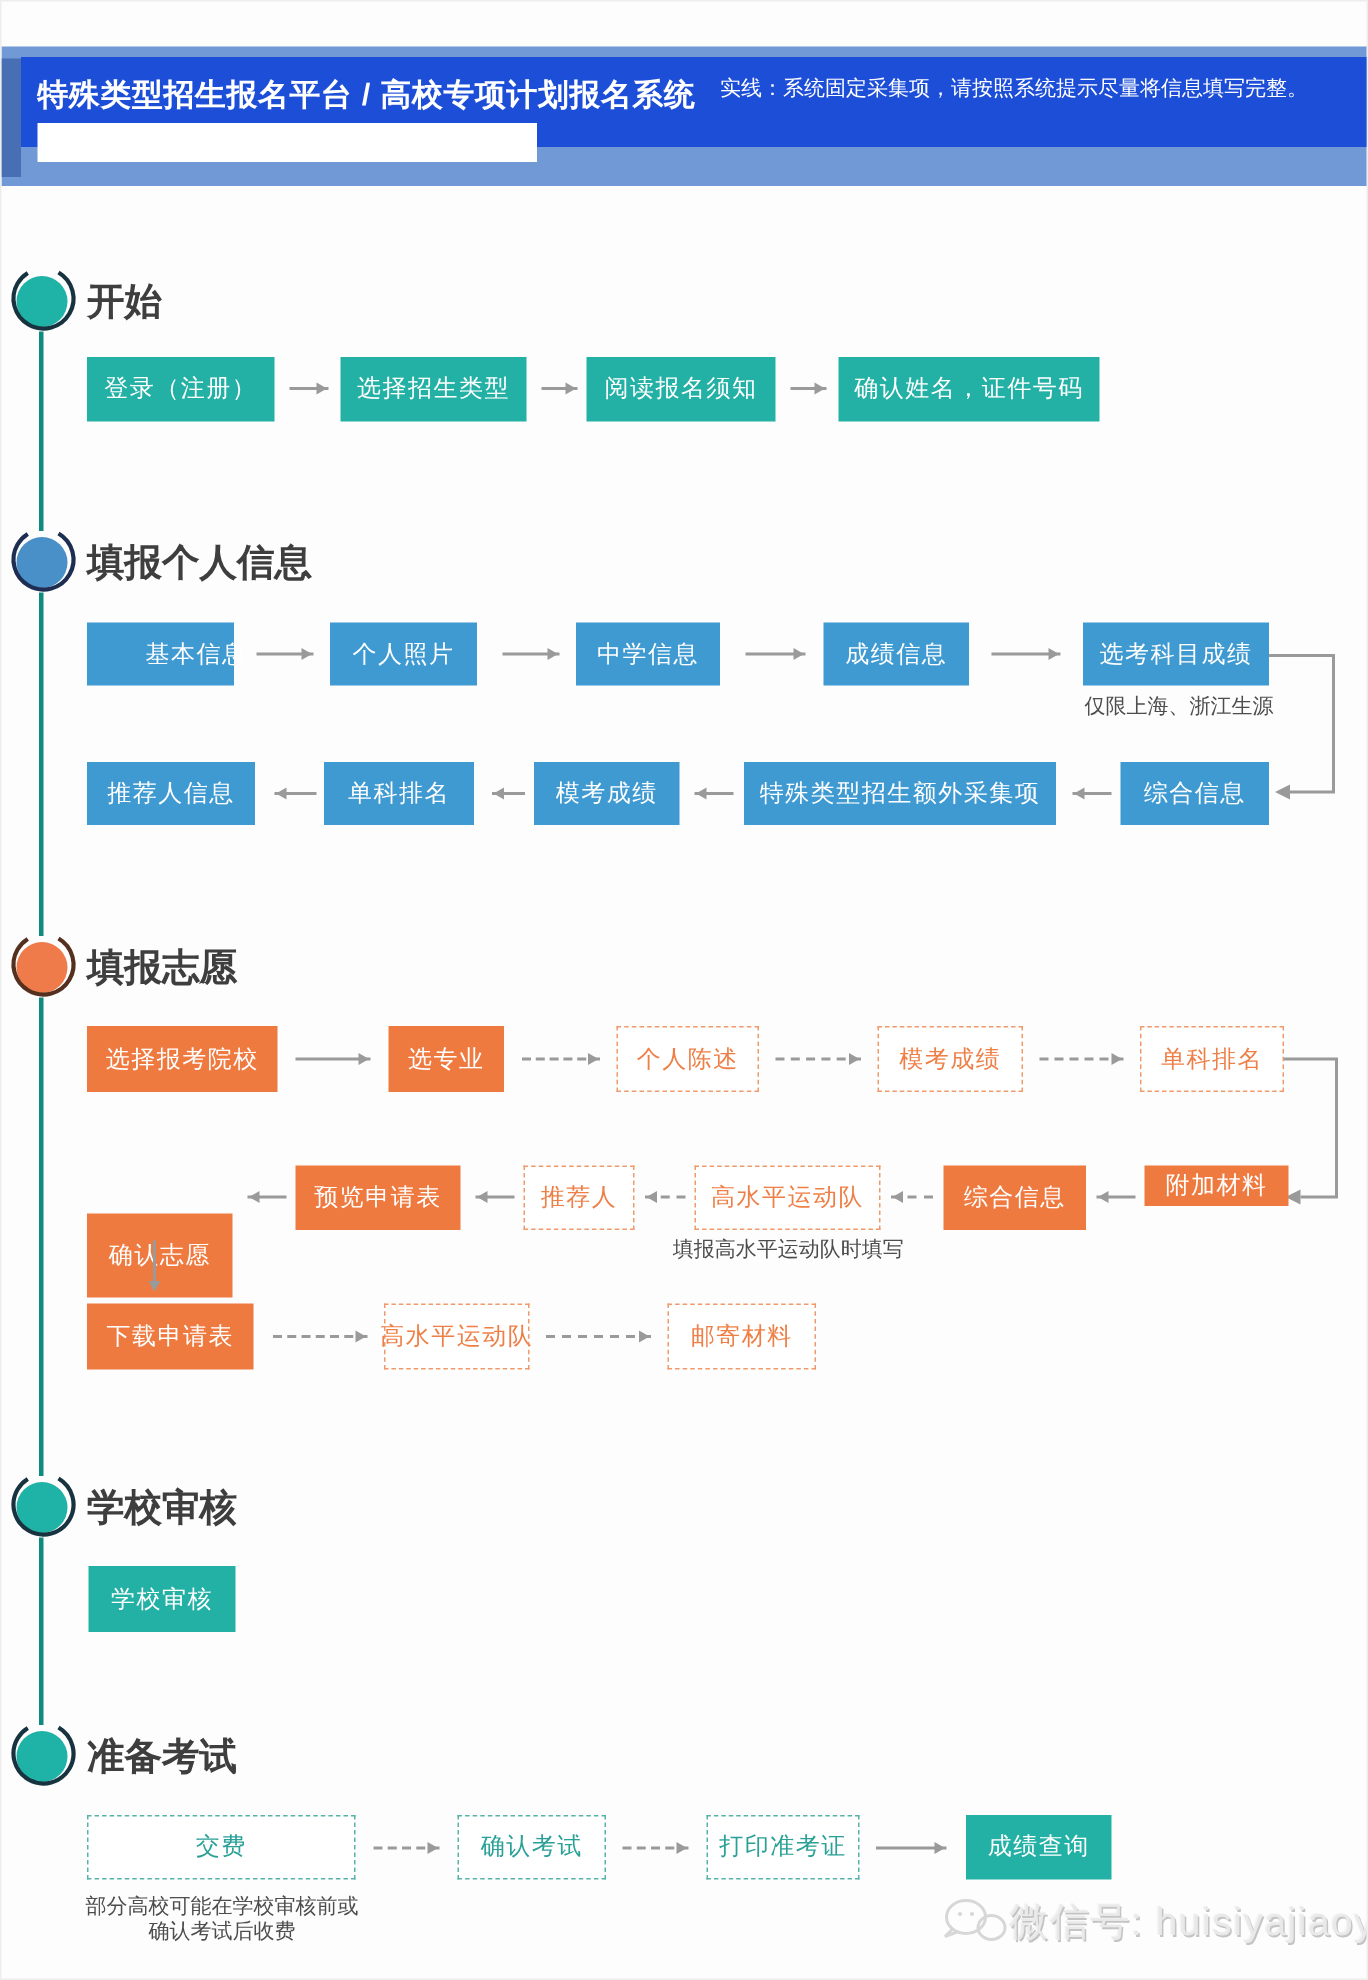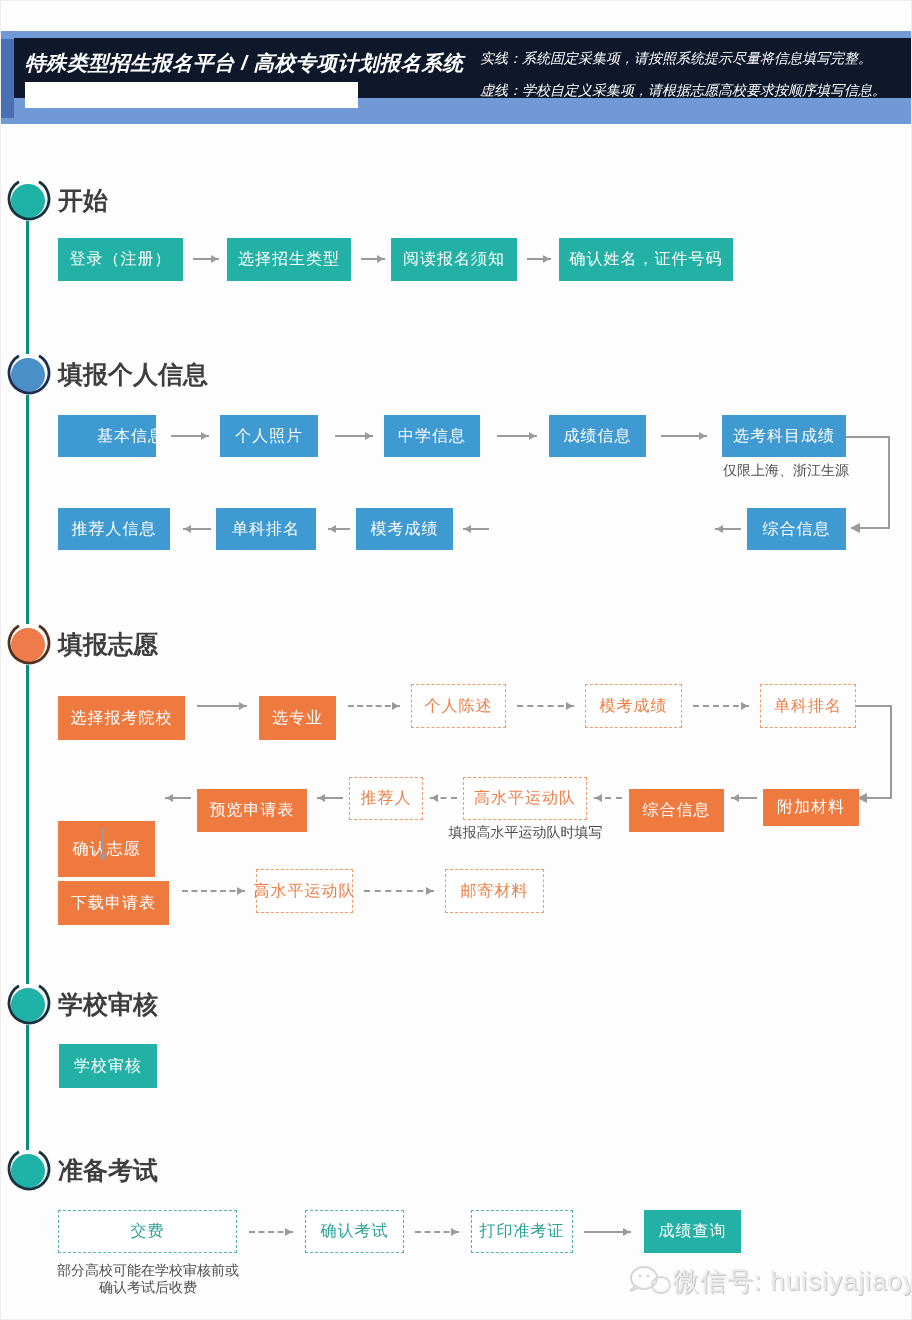--- a/index.html
+++ b/index.html
@@ -5,40 +5,40 @@
   html,body { margin:0; padding:0; background:#ffffff; }
   .canvas {
     position:relative; width:912px; height:1320px; overflow:hidden;
     background:#fdfdfd; border:1px solid #ededed; box-sizing:border-box;
     font-family:"Liberation Sans","DejaVu Sans",sans-serif;
   }
 
   
   .header-base { position:absolute; left:0; top:30px; width:912px; height:93px; background:#7199d5; }
   .header-left-edge { position:absolute; left:0; top:38px; width:13px; height:79px; background:#486fb4; }
-  .header-main { position:absolute; left:13px; top:37px; width:899px; height:60px; background:#0f172a;font-style:italic; }
+  .header-main { position:absolute; left:13px; top:37px; width:899px; height:60px; background:#1d4ed8; }
   .header-title { position:absolute; left:11px; top:11px; color:#ffffff; font-size:20.5px; font-weight:bold; letter-spacing:0.5px; }
   .header-blank { position:absolute; left:11px; top:44px; width:333px; height:26px; background:#ffffff; }
   .legend { position:absolute; color:#ffffff; font-size:14px; white-space:nowrap; }
   .legend.l1 { left:466px; top:12px; }
   .legend.l2 { left:466px; top:44px; }
 
   
   .tl { position:absolute; left:25px; width:3px; background:#0e8b7f; }
   .sec-circle { position:absolute; }
   .sec-title { position:absolute; font-size:25px; font-weight:bold; color:#3e3e3e; white-space:nowrap; }
 
   
   .node {
     position:absolute; box-sizing:border-box; display:flex; align-items:center; justify-content:center;
     font-size:16px; white-space:nowrap; letter-spacing:1px;
   }
   .teal   { background:#23b1a5; color:#ffffff; }
   .blue   { background:#3f9ad2; color:#ffffff; }
-  .orange { background:#ef7a40; color:#ffffff;margin-top:12px; }
+  .orange { background:#ef7a40; color:#ffffff; }
   .dash-orange { background:#ffffff; border:1px dashed #f09a6c; color:#ee7f46; }
   .dash-teal   { background:#ffffff; border:1px dashed #57b3a9; color:#2aa196; }
 
   .note { position:absolute; font-size:14px; color:#4d4d4d; text-align:center; line-height:17px; white-space:nowrap; }
 
   
   .arr { position:absolute; height:0; border-top:2px solid #9a9a9a; }
   .arr.dashed { border-top-style:dashed; }
   .arr.r::after { content:""; position:absolute; right:-3px; top:-5px;
     border:4px solid transparent; border-left:7px solid #9a9a9a; }
@@ -58,21 +58,20 @@
 <body>
 
 <div class="canvas">
 
   <div class="header-base"></div>
   <div class="header-left-edge"></div>
   <div class="header-main">
     <div class="header-title">特殊类型招生报名平台 / 高校专项计划报名系统</div>
     <div class="header-blank"></div>
     <div class="legend l1">实线：系统固定采集项，请按照系统提示尽量将信息填写完整。</div>
-    <div class="legend l2">虚线：学校自定义采集项，请根据志愿高校要求按顺序填写信息。</div>
   </div>
 
   <div class="tl" style="top:220px;height:133px;"></div>
   <div class="tl" style="top:394px;height:229px;"></div>
   <div class="tl" style="top:664px;height:319px;"></div>
   <div class="tl" style="top:1024px;height:125px;"></div>
 
   <svg class="sec-circle" style="left:4px;top:174px;" width="48" height="48" viewBox="0 0 48 48">
     <circle cx="23" cy="26" r="17" fill="#1fb2a6"></circle>
     <circle cx="24" cy="24" r="20" fill="none" stroke="#17333f" stroke-width="2.8" stroke-dasharray="104 22" transform="rotate(-60 24 24)"></circle>
@@ -121,20 +120,21 @@
     <polyline points="2,8 45,8 45,99 16,99" fill="none" stroke="#9a9a9a" stroke-width="2"></polyline>
     <polygon points="16,94 16,104 6,99" fill="#9a9a9a"></polygon>
   </svg>
 
   <div class="node blue" style="left:57px;top:507px;width:112px;height:42px;">推荐人信息</div>
   <div class="arr l" style="left:182px;top:527px;width:28px;"></div>
   <div class="node blue" style="left:215px;top:507px;width:100px;height:42px;">单科排名</div>
   <div class="arr l" style="left:327px;top:527px;width:22px;"></div>
   <div class="node blue" style="left:355px;top:507px;width:97px;height:42px;">模考成绩</div>
   <div class="arr l" style="left:462px;top:527px;width:26px;"></div>
+  <div class="node blue" style="left:495px;top:507px;width:208px;height:42px;">特殊类型招生额外采集项</div>
   <div class="arr l" style="left:714px;top:527px;width:26px;"></div>
   <div class="node blue" style="left:746px;top:507px;width:99px;height:42px;">综合信息</div>
 
   <div class="sec-title" style="left:57px;top:627px;">填报志愿</div>
 
   <div class="node orange" style="left:57px;top:683px;width:127px;height:44px;">选择报考院校</div>
   <div class="arr r" style="left:196px;top:704px;width:50px;"></div>
   <div class="node orange" style="left:258px;top:683px;width:77px;height:44px;">选专业</div>
   <div class="arr dashed r" style="left:347px;top:704px;width:52px;"></div>
   <div class="node dash-orange" style="left:410px;top:683px;width:95px;height:44px;">个人陈述</div>
@@ -151,21 +151,21 @@
   <div class="node orange" style="left:57px;top:808px;width:97px;height:56px;">确认志愿</div>
   <div class="arr l" style="left:164px;top:796px;width:26px;"></div>
   <div class="node orange" style="left:196px;top:776px;width:110px;height:43px;">预览申请表</div>
   <div class="arr l" style="left:316px;top:796px;width:26px;"></div>
   <div class="node dash-orange" style="left:348px;top:776px;width:74px;height:43px;">推荐人</div>
   <div class="arr dashed l" style="left:429px;top:796px;width:27px;"></div>
   <div class="node dash-orange" style="left:462px;top:776px;width:124px;height:43px;">高水平运动队</div>
   <div class="arr dashed l" style="left:593px;top:796px;width:28px;"></div>
   <div class="node orange" style="left:628px;top:776px;width:95px;height:43px;">综合信息</div>
   <div class="arr l" style="left:730px;top:796px;width:26px;"></div>
-  <div class="node orange" style="left:762px;top:776px;width:96px;height:37px;">附加材料</div>
+  <div class="node orange" style="left:762px;top:776px;width:96px;height:27px;">附加材料</div>
   <div class="note" style="left:437px;top:823px;width:175px;">填报高水平运动队时填写</div>
 
   <div class="arr-down" style="left:101px;top:826px;height:30px;"></div>
 
   <div class="node orange" style="left:57px;top:868px;width:111px;height:44px;">下载申请表</div>
   <div class="arr dashed r" style="left:181px;top:889px;width:63px;"></div>
   <div class="node dash-orange" style="left:255px;top:868px;width:97px;height:44px;">高水平运动队</div>
   <div class="arr dashed r" style="left:363px;top:889px;width:70px;"></div>
   <div class="node dash-orange" style="left:444px;top:868px;width:99px;height:44px;">邮寄材料</div>
 

